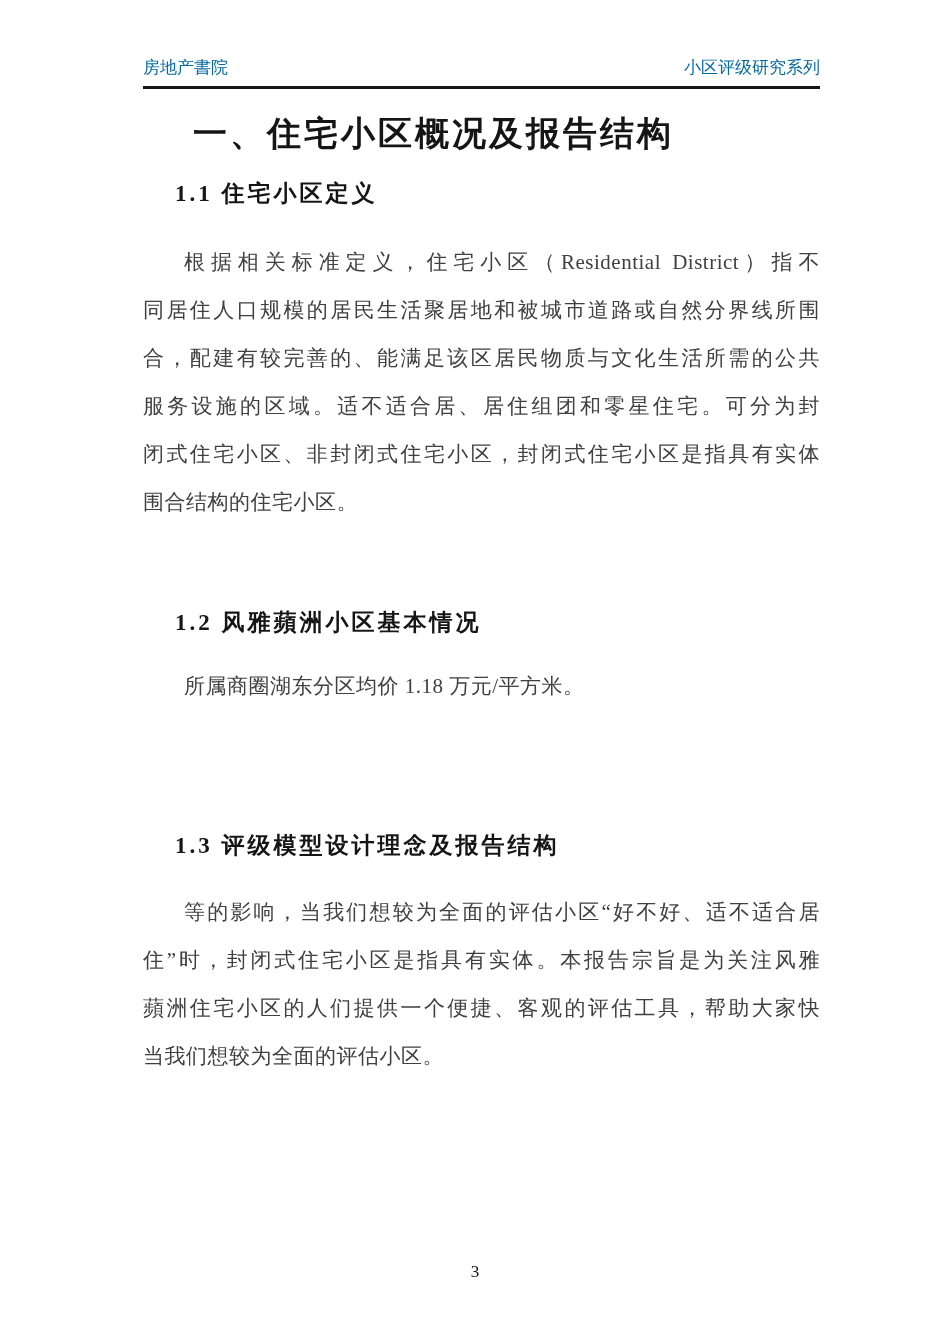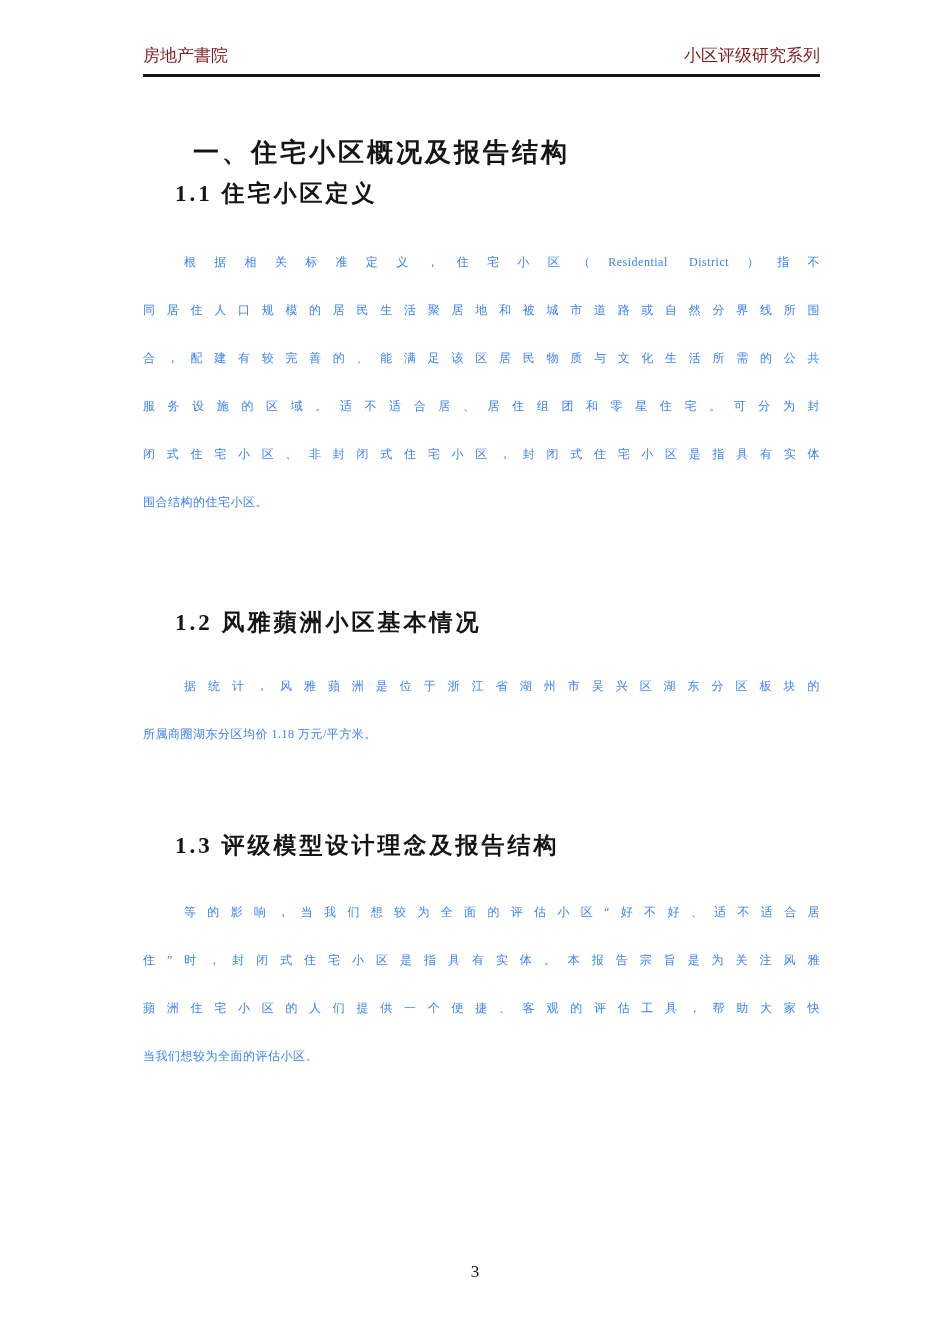--- a/index.html
+++ b/index.html
@@ -10,43 +10,43 @@
     margin: 0 auto;
     background: #ffffff;
     overflow: hidden;
     color: #151515;
   }
 
   
   .header {
     position: absolute;
     left: 143px;
-    top: 45px;
+    top: 57px;
     width: 677px;
     display: flex;
     justify-content: space-between;
     align-items: flex-end;
     padding-bottom: 7px;
     border-bottom: 3px solid #161616;
     font-family: "Liberation Sans", sans-serif;
     font-size: 17px;
     line-height: 22px;
-    color: #7f1d1d;
+    color: #0369a1;
   }
 
   
   .doc-title {
     position: absolute;
     left: 143px;
-    top: 135px;
+    top: 116px;
     width: 677px;
     padding-left: 50px;
     box-sizing: border-box;
     font-family: "Liberation Serif", sans-serif;
-    font-size: 26px;
+    font-size: 34px;
     font-weight: bold;
     letter-spacing: 3px;
     line-height: 36px;
     white-space: nowrap;
   }
 
   
   .sec-heading {
     position: absolute;
     left: 125px;
@@ -63,23 +63,23 @@
   .sec-heading.s1 { top: 178px; }
   .sec-heading.s2 { top: 607px; }
   .sec-heading.s3 { top: 830px; }
 
   
   .para {
     position: absolute;
     left: 143px;
     width: 677px;
     font-family: "Liberation Serif", serif;
-    font-size: 12px;
+    font-size: 21px;
     letter-spacing: 0.5px;
-    color: #3b82f6;
+    color: #404040;
   }
   .para .line {
     height: 48px;
     line-height: 48px;
     text-align: justify;
     text-align-last: justify;
     overflow: hidden;
     white-space: nowrap;
   }
   .para .line:first-child { text-indent: 41px; }
@@ -123,21 +123,20 @@
       <div class="line">同居住人口规模的居民生活聚居地和被城市道路或自然分界线所围</div>
       <div class="line">合，配建有较完善的、能满足该区居民物质与文化生活所需的公共</div>
       <div class="line">服务设施的区域。适不适合居、居住组团和零星住宅。可分为封</div>
       <div class="line">闭式住宅小区、非封闭式住宅小区，封闭式住宅小区是指具有实体</div>
       <div class="line">围合结构的住宅小区。</div>
     </div>
 
   <div class="sec-heading s2">1.2 风雅蘋洲小区基本情况</div>
 
   <div class="para p2">
-      <div class="line">据统计，风雅蘋洲是位于浙江省湖州市吴兴区湖东分区板块的</div>
       <div class="line">所属商圈湖东分区均价 1.18 万元/平方米。</div>
     </div>
 
   <div class="sec-heading s3">1.3 评级模型设计理念及报告结构</div>
 
   <div class="para p3">
       <div class="line">等的影响，当我们想较为全面的评估小区“好不好、适不适合居</div>
       <div class="line">住”时，封闭式住宅小区是指具有实体。本报告宗旨是为关注风雅</div>
       <div class="line">蘋洲住宅小区的人们提供一个便捷、客观的评估工具，帮助大家快</div>
       <div class="line">当我们想较为全面的评估小区。</div>

